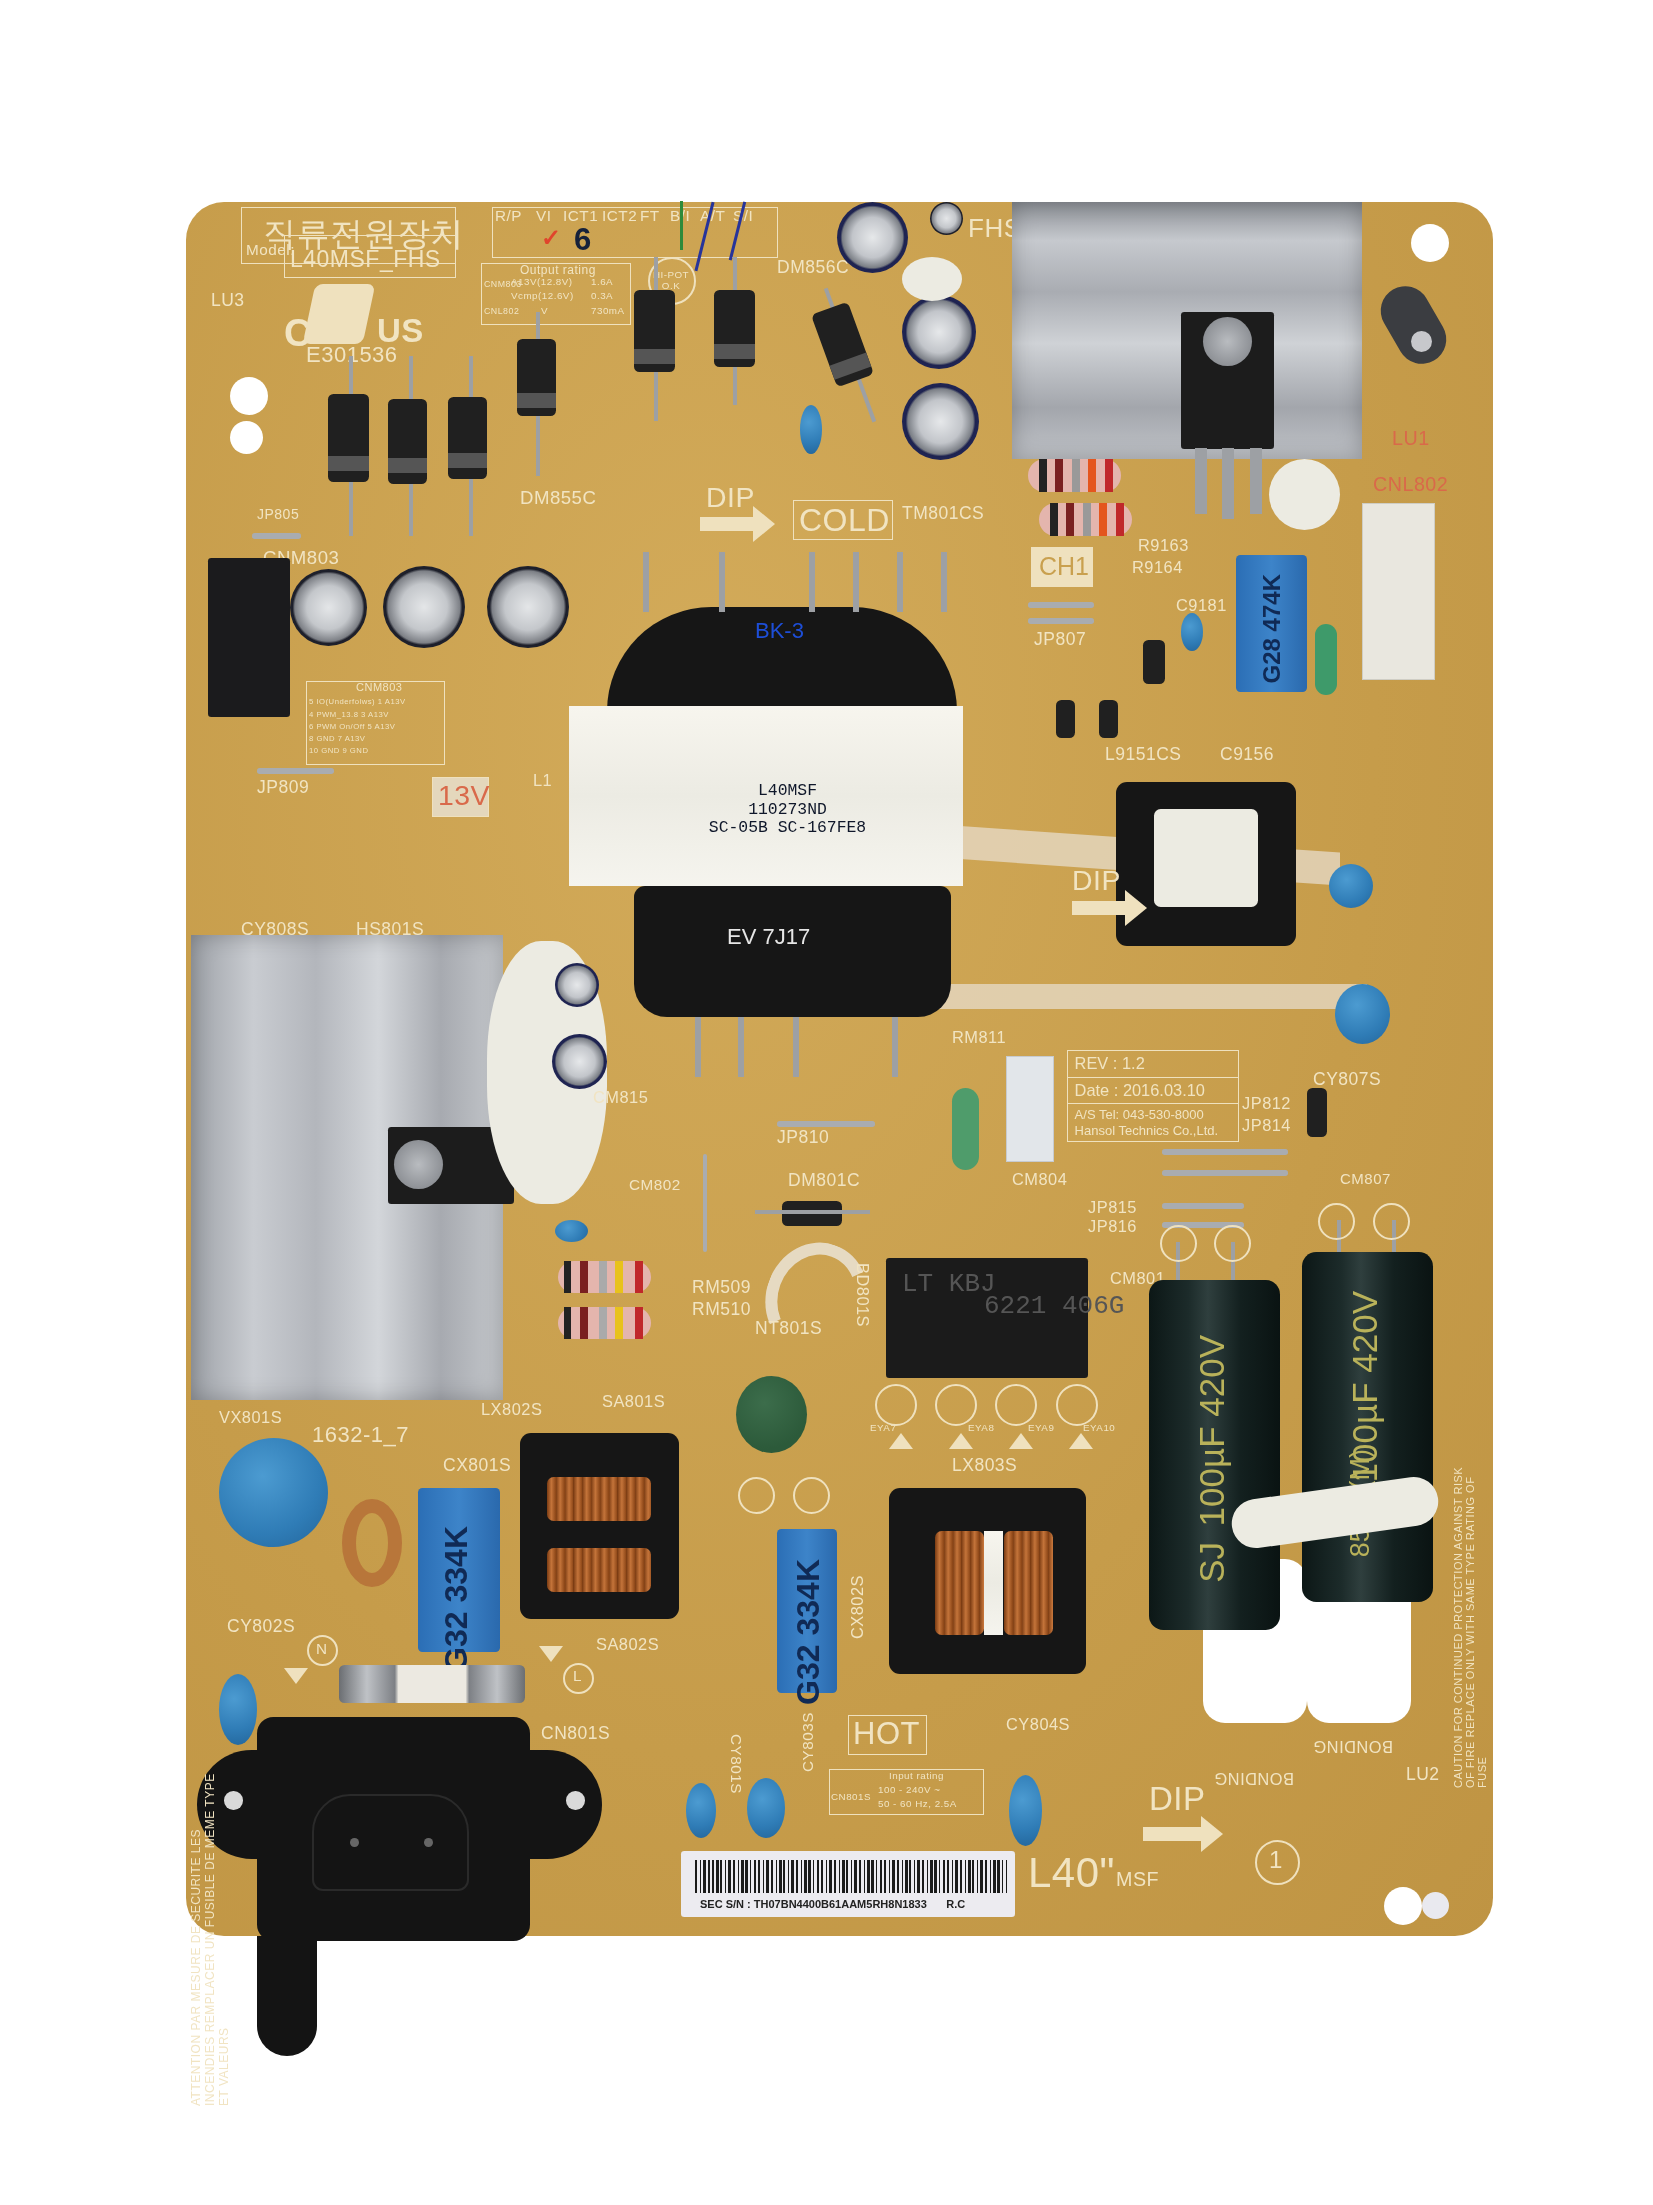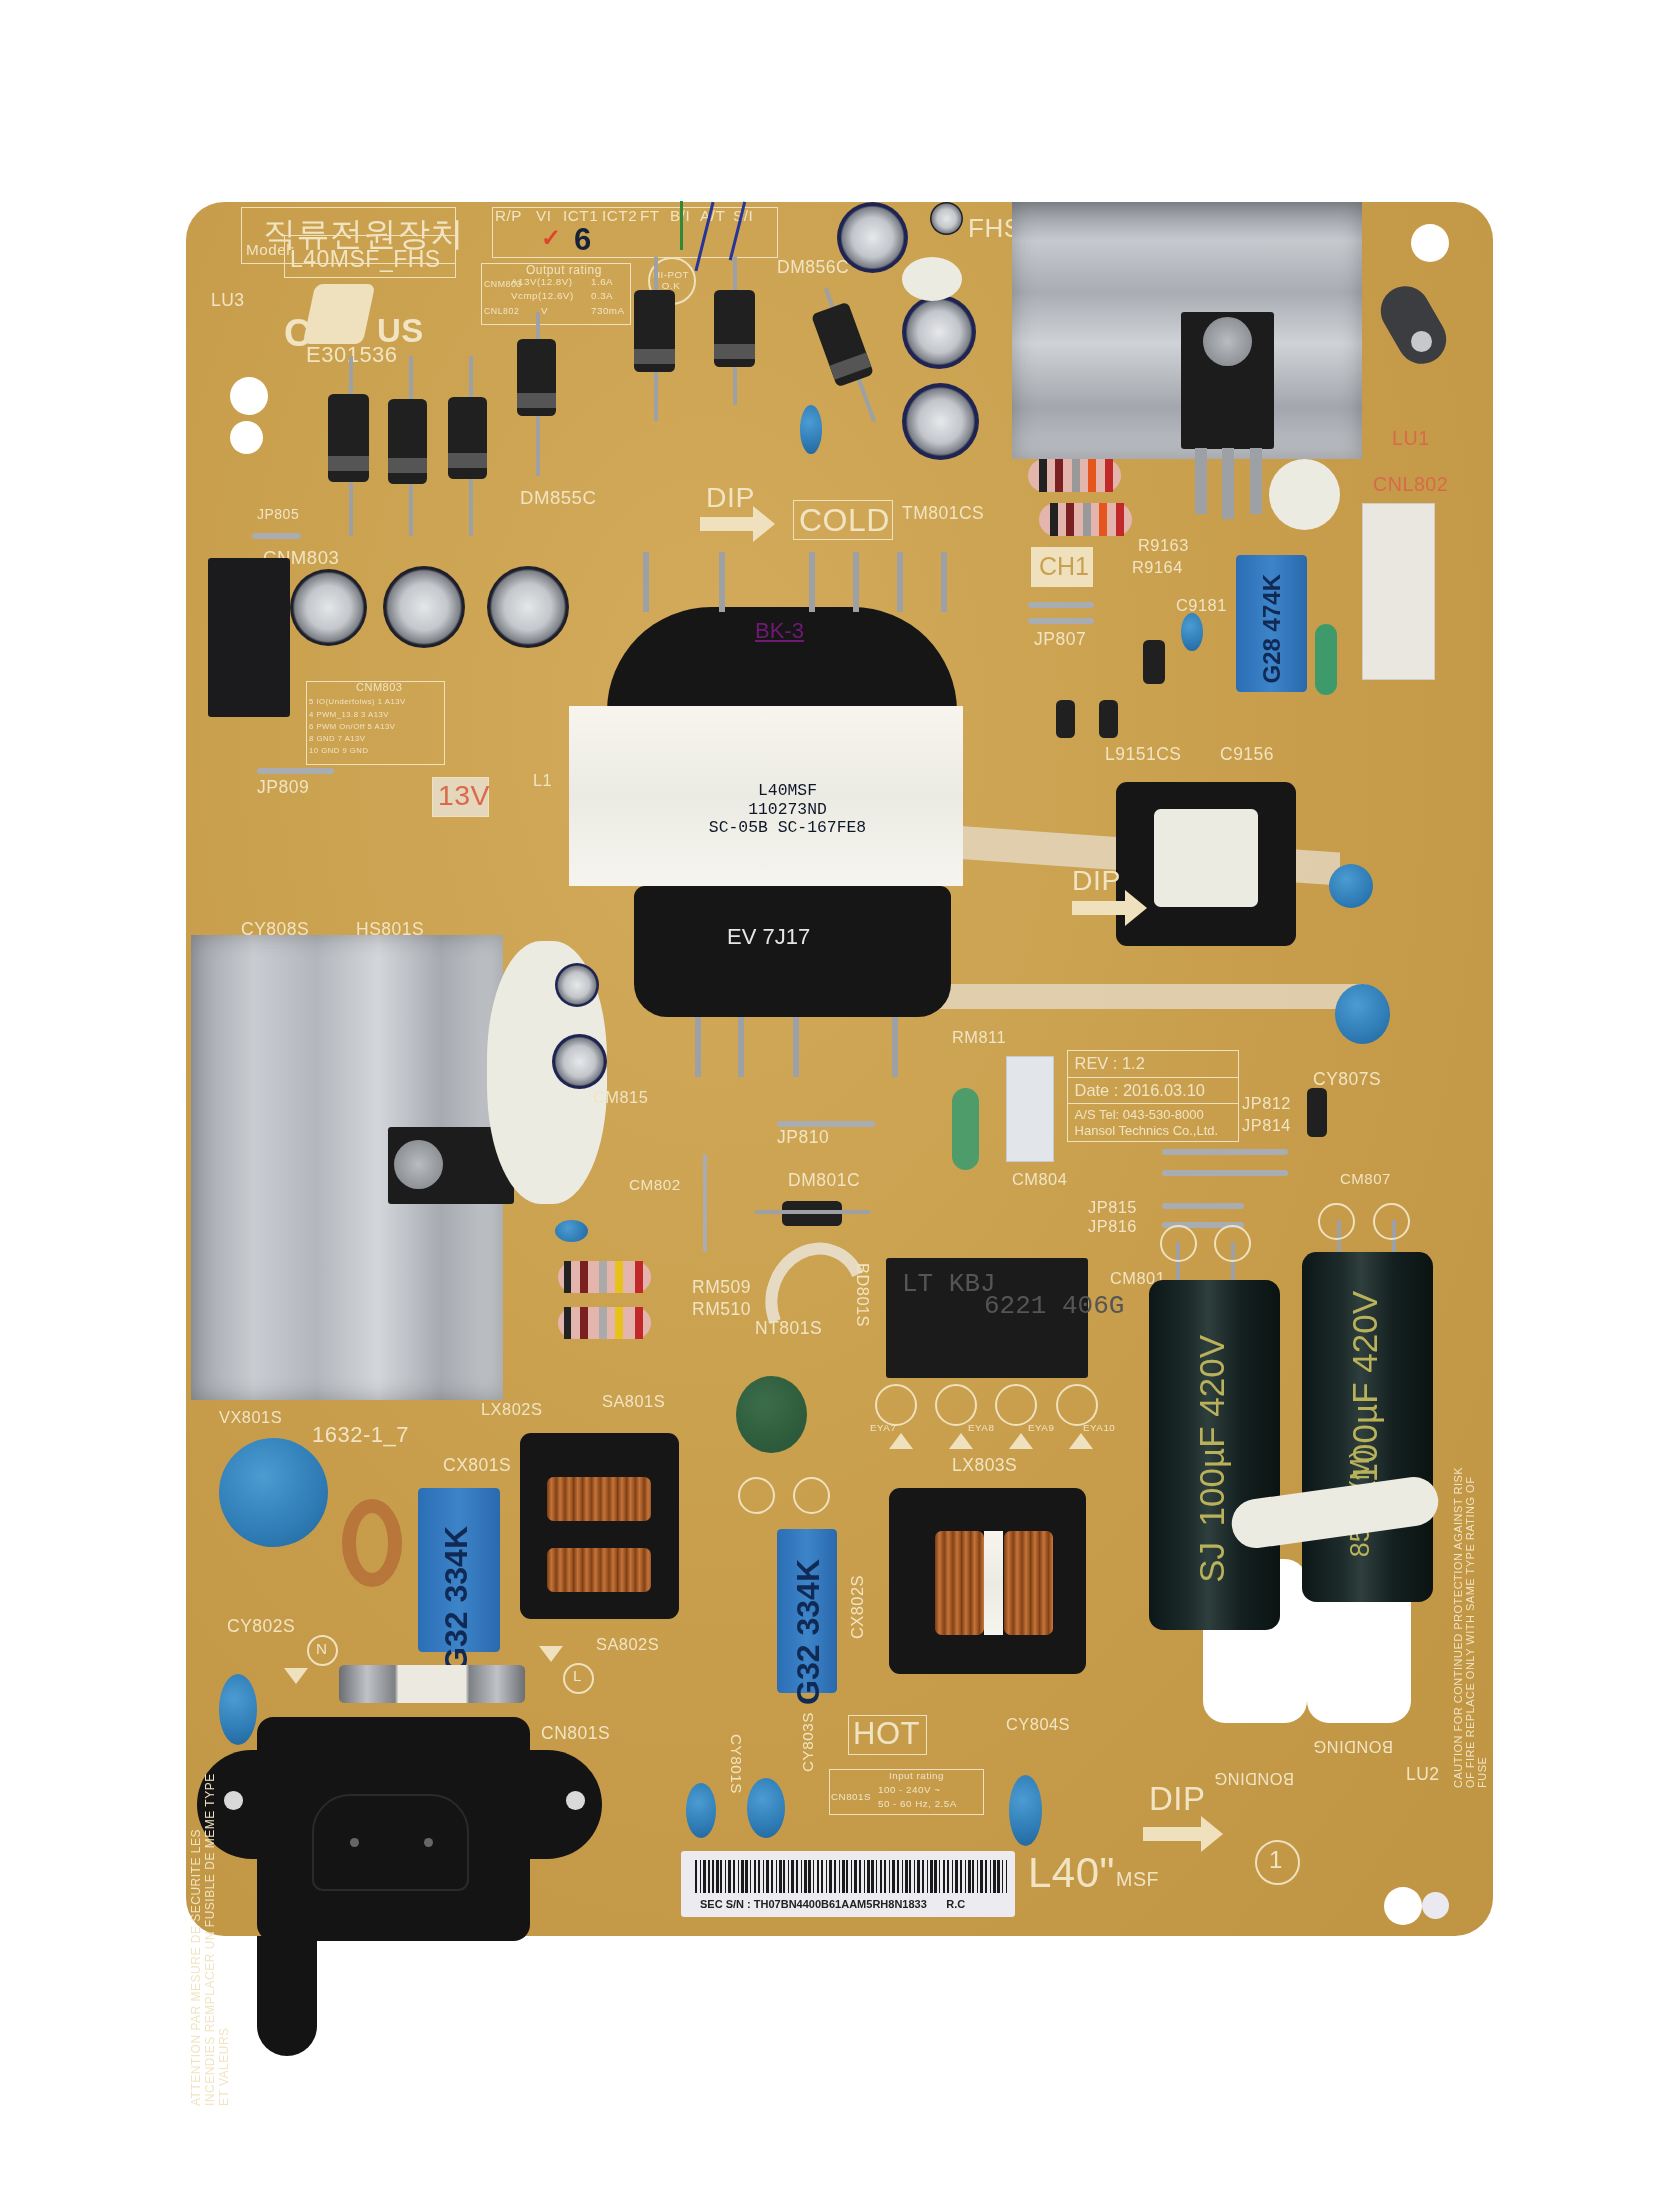--- a/index.html
+++ b/index.html
@@ -89,21 +89,21 @@
 <div class="silk" style="left:670px;top:207px;font-size:15.3px;">B/I</div>
 <div class="silk" style="left:700px;top:207px;font-size:15.3px;">A/T</div>
 <div class="silk" style="left:733px;top:207px;font-size:15.3px;">S/I</div>
 <div style="position:absolute;left:541px;top:224px;font-size:24px;color:#e0452c;font-weight:bold;">✓</div>
 <div style="position:absolute;left:574px;top:222px;font-size:31px;color:#16213a;font-weight:bold;">6</div>
 <div style="position:absolute;left:680px;top:201px;width:3.3px;height:49px;background:#2e8a3a;"></div>
 <div style="position:absolute;left:703px;top:201px;width:3.3px;height:71px;background:#27349a;transform:rotate(14deg);"></div>
 <div style="position:absolute;left:736px;top:201px;width:3.3px;height:60px;background:#27349a;transform:rotate(14deg);"></div>
 
 <div class="silk-box" style="left:481px;top:263px;width:148px;height:60px;"></div>
-<div class="silk" style="left:520px;top:263px;font-size:12px;margin-left:6px;">Output rating</div>
+<div class="silk" style="left:520px;top:263px;font-size:12px;">Output rating</div>
 <div class="silk" style="left:484px;top:279px;font-size:8.8px;">CNM803</div>
 <div class="silk" style="left:511px;top:276px;font-size:9.8px;">A13V(12.8V)</div>
 <div class="silk" style="left:591px;top:276px;font-size:9.8px;">1.6A</div>
 <div class="silk" style="left:511px;top:290px;font-size:9.8px;">Vcmp(12.6V)</div>
 <div class="silk" style="left:591px;top:290px;font-size:9.8px;">0.3A</div>
 <div class="silk" style="left:484px;top:306px;font-size:8.8px;">CNL802</div>
 <div class="silk" style="left:541px;top:305px;font-size:9.8px;">V</div>
 <div class="silk" style="left:591px;top:305px;font-size:9.8px;">730mA</div>
 
 <div class="ring" style="left:648px;top:257px;width:44px;height:44px;"></div>
@@ -206,21 +206,21 @@
 <div class="silk" style="left:309px;top:734px;font-size:7.7px;"><span>8</span> <span>GND</span> <span>7</span> <span>A13V</span></div>
 <div class="silk" style="left:309px;top:746px;font-size:7.7px;"><span>10</span> <span>GND</span> <span>9</span> <span>GND</span></div>
 
 <div class="jumper" style="left:257px;top:768px;width:77px;"></div>
 <div class="silk" style="left:257px;top:777px;font-size:17.5px;">JP809</div>
 <div class="silk-box" style="left:432px;top:777px;width:55px;height:38px;background:#e4d7bc;"></div>
 <div class="silk red-silk" style="left:438px;top:779px;font-size:28.4px;">13V</div>
 <div class="silk" style="left:533px;top:771px;font-size:16.4px;">L1</div>
 
 <div class="transformer-core" style="left:607px;top:607px;width:350px;height:115px;border-radius:109px 109px 11px 11px;"></div>
-<div style="position:absolute;left:755px;top:618px;font-size:22px;color:#701a75;font-family:'Liberation Sans',sans-serif;text-decoration:underline;">BK-3</div>
+<div style="position:absolute;left:755px;top:618px;font-size:22px;color:#1d4ed8;font-family:'Liberation Sans',sans-serif;">BK-3</div>
 <div class="tape" style="left:569px;top:706px;width:394px;height:180px;"></div>
 <div style="position:absolute;left:678px;top:782px;color:#0f172a;font-family:'Liberation Mono',monospace;font-size:16.4px;line-height:18.6px;text-align:center;width:219px;">
   <div>L40MSF</div>
   <div>110273ND</div>
   <div>SC-05B SC-167FE8</div>
 </div>
 <div class="transformer-core" style="left:634px;top:886px;width:317px;height:131px;border-radius:11px 11px 33px 33px;"></div>
 <div style="position:absolute;left:727px;top:924px;font-size:22px;color:#e6e6e6;">EV 7J17</div>
 
 <div class="lead" style="left:643px;top:552px;width:5.5px;height:60px;"></div>

